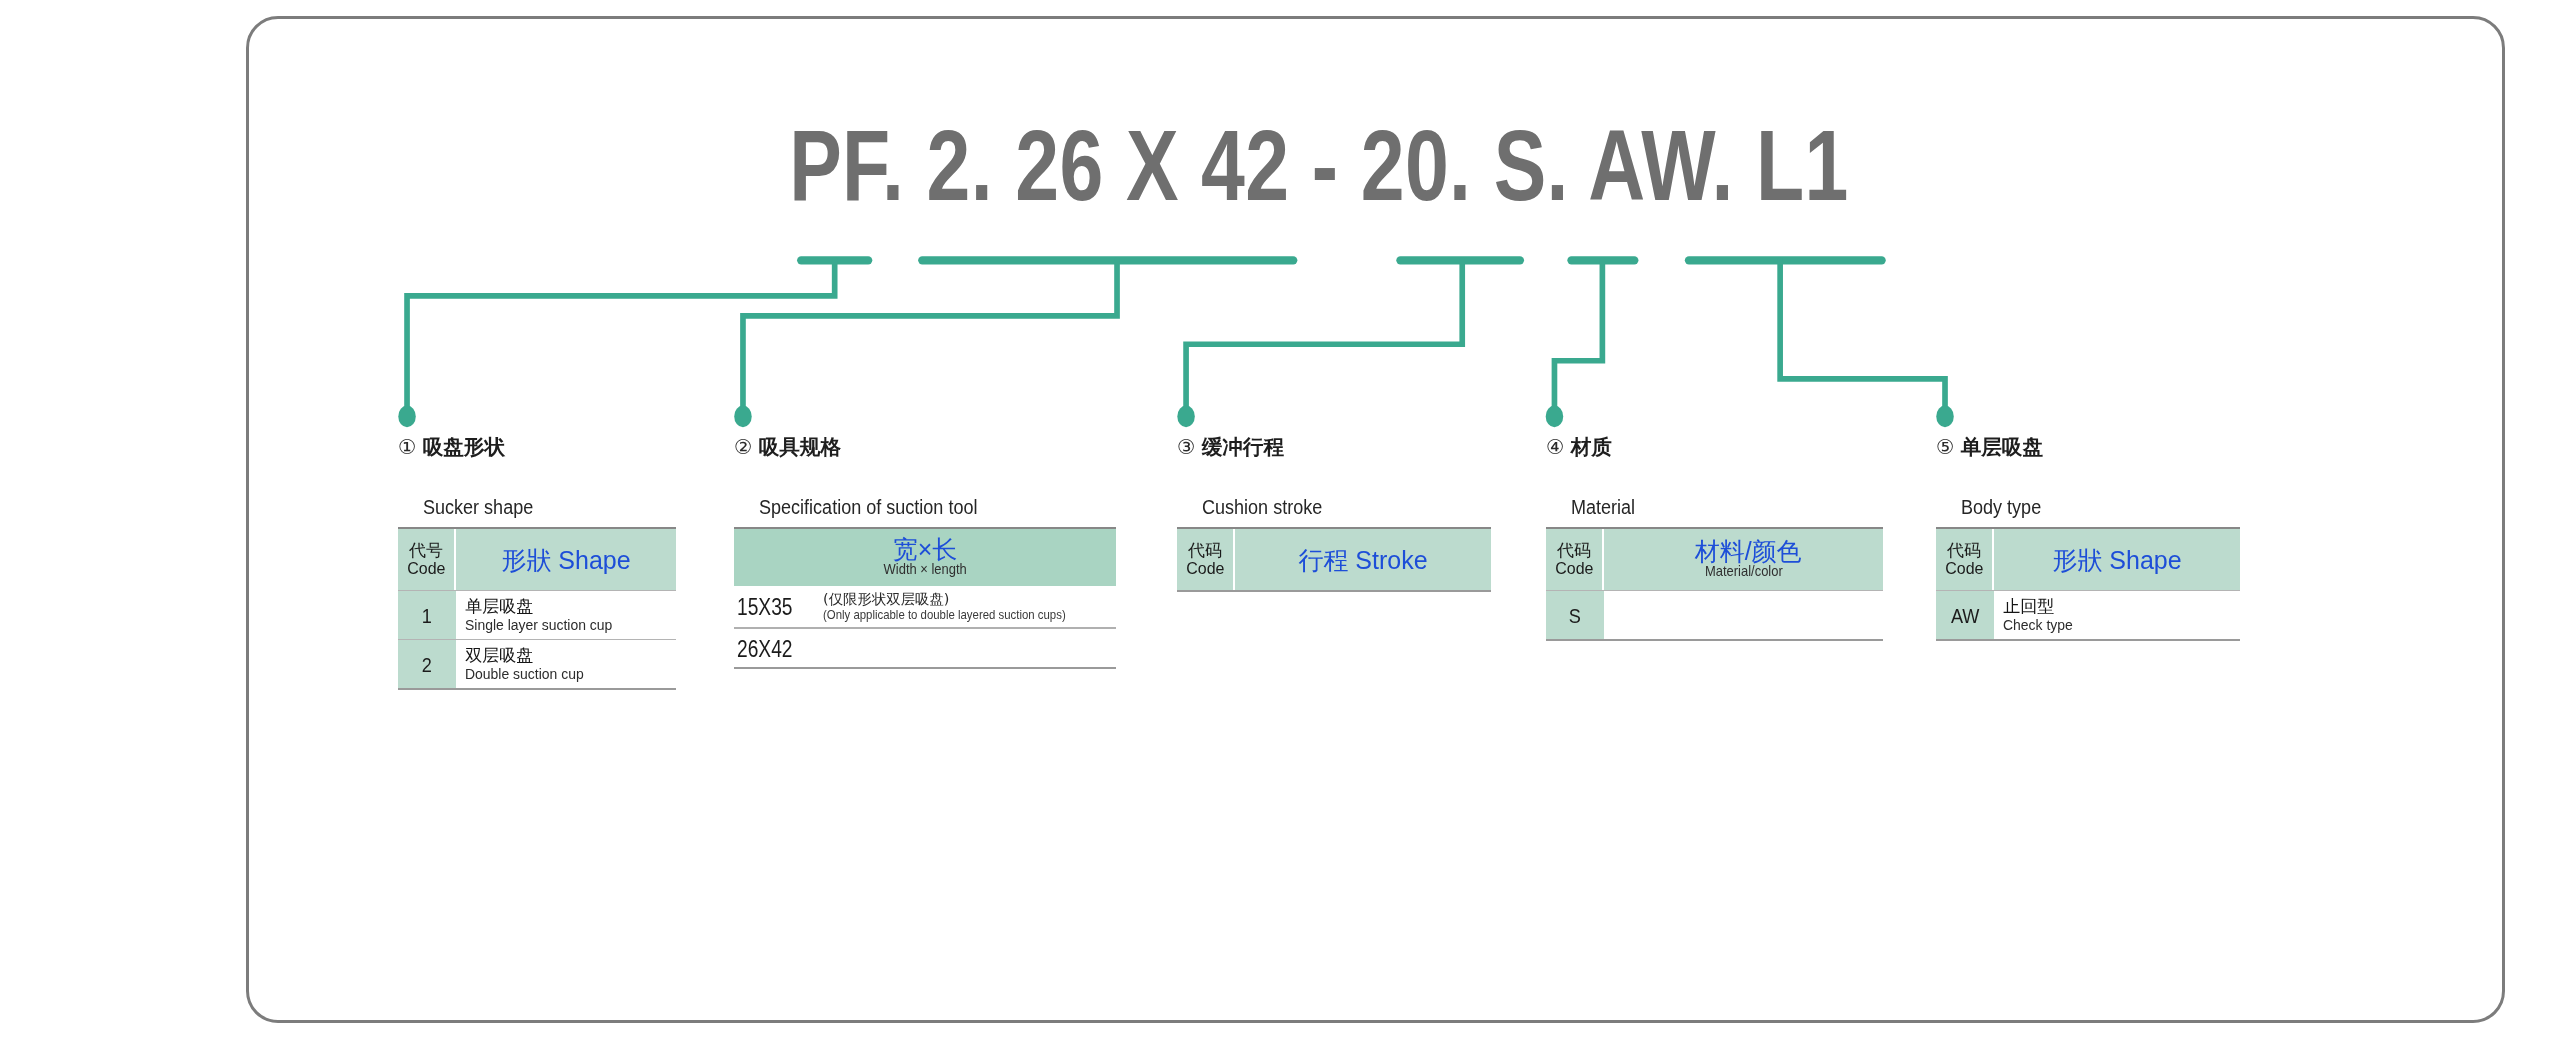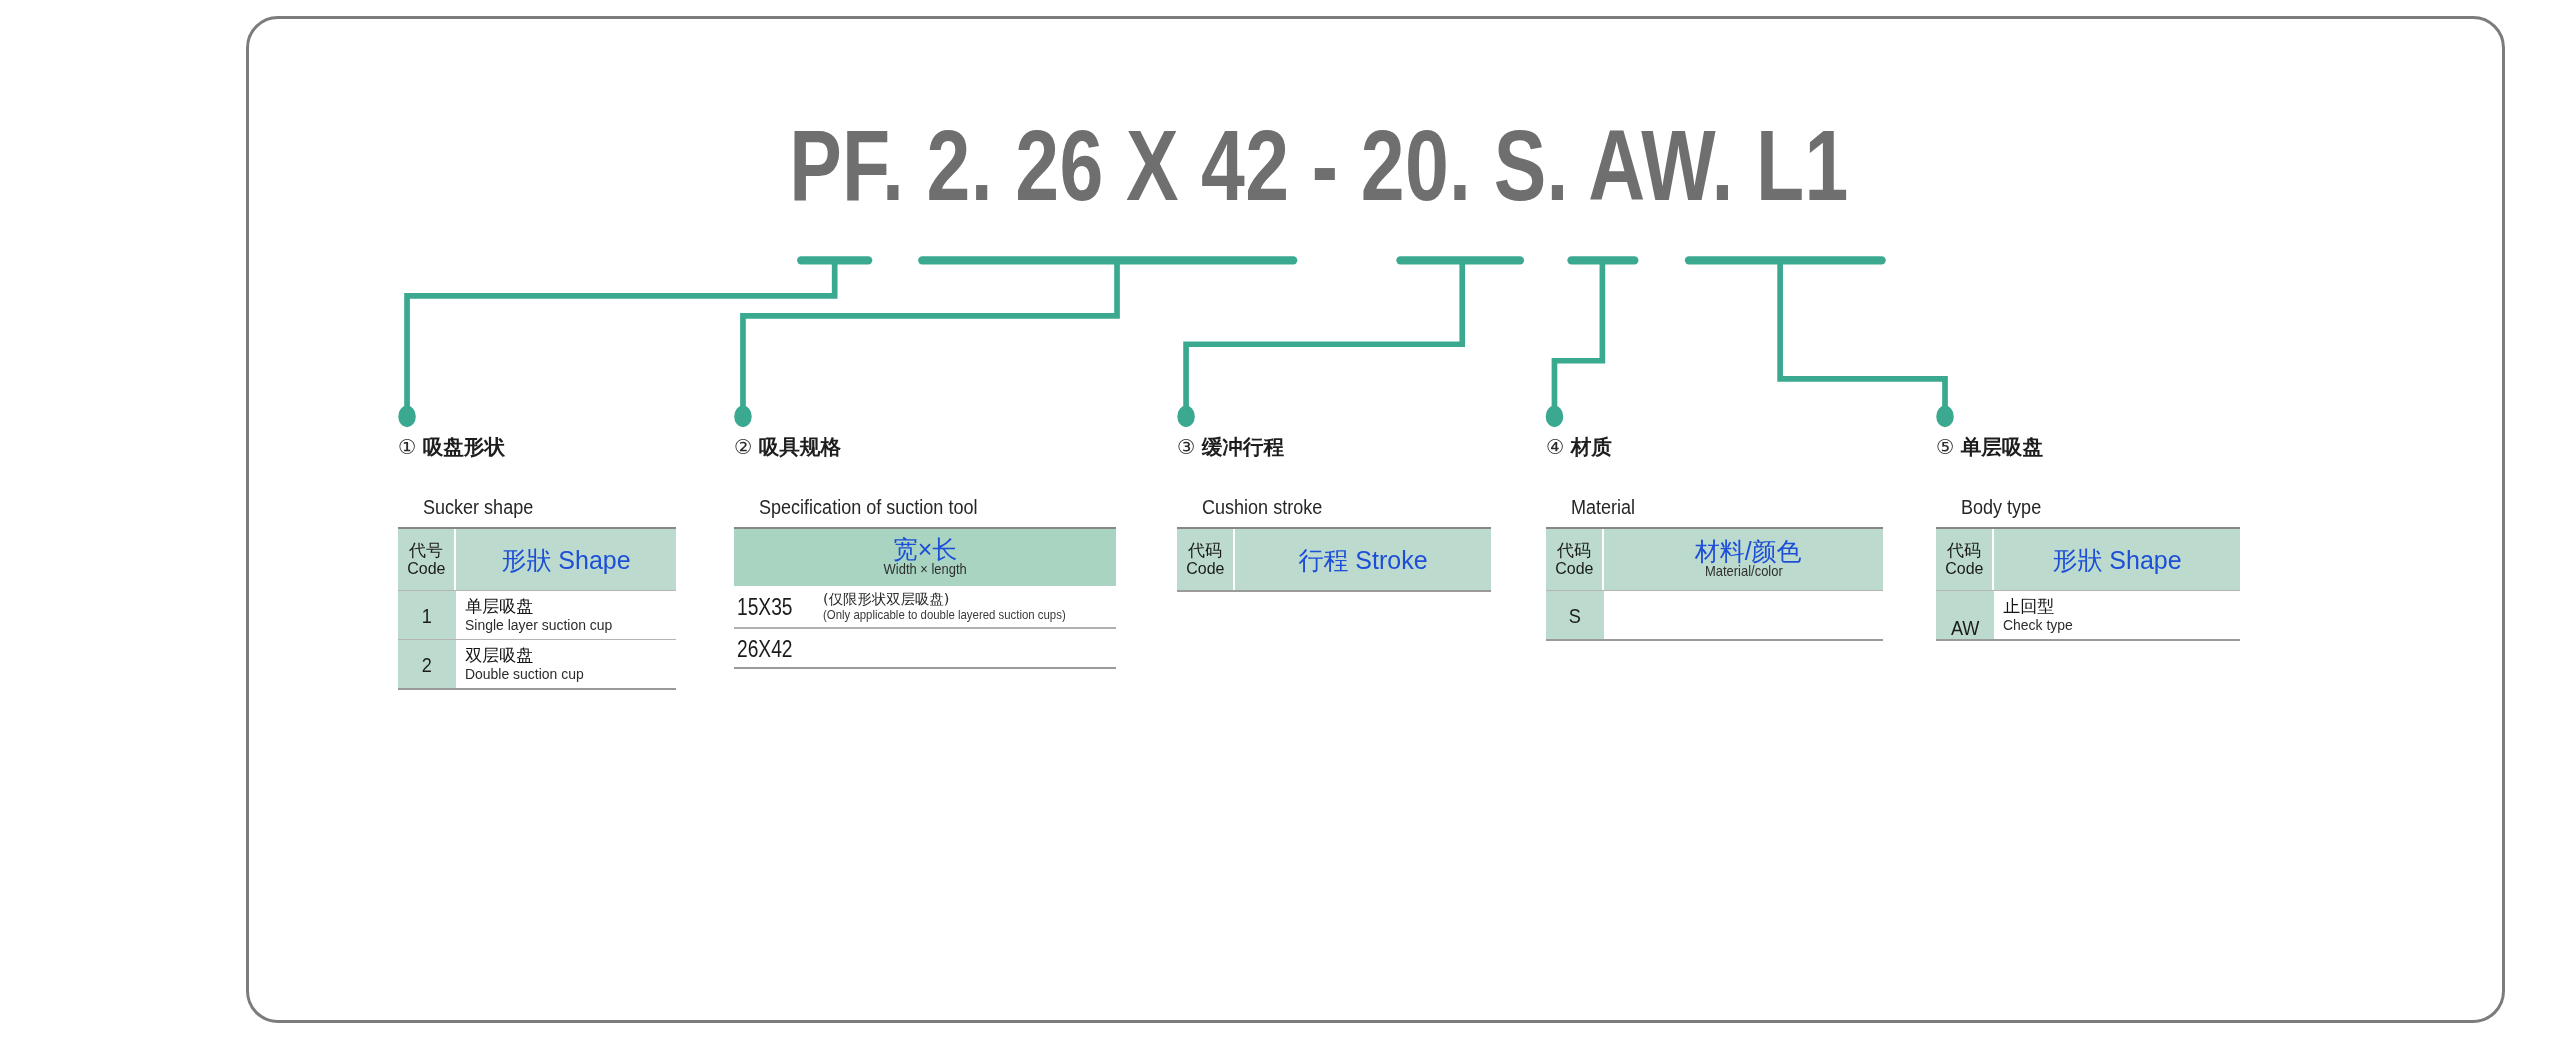--- a/index.html
+++ b/index.html
@@ -446,21 +446,21 @@
       <div class="trow hdr">
         <div class="cell-code" style="width:58px; height:61px; flex-direction:column;">
           <span class="code-cn">代码</span>
           <span class="code-en">Code</span>
         </div>
         <div class="cell-desc" style="height:61px;">
           <span class="hdr-main">形狀 Shape</span>
         </div>
       </div>
       <div class="trow">
-        <div class="cell-code" style="width:58px; height:48px;align-items:flex-end;">
+        <div class="cell-code" style="width:58px; height:48px;">
           <span class="code-val">AW</span>
         </div>
         <div class="cell-desc" style="height:48px;">
           <span class="desc-cn">止回型</span>
           <span class="desc-en">Check type</span>
         </div>
       </div>
     </div>
   </div>
 

